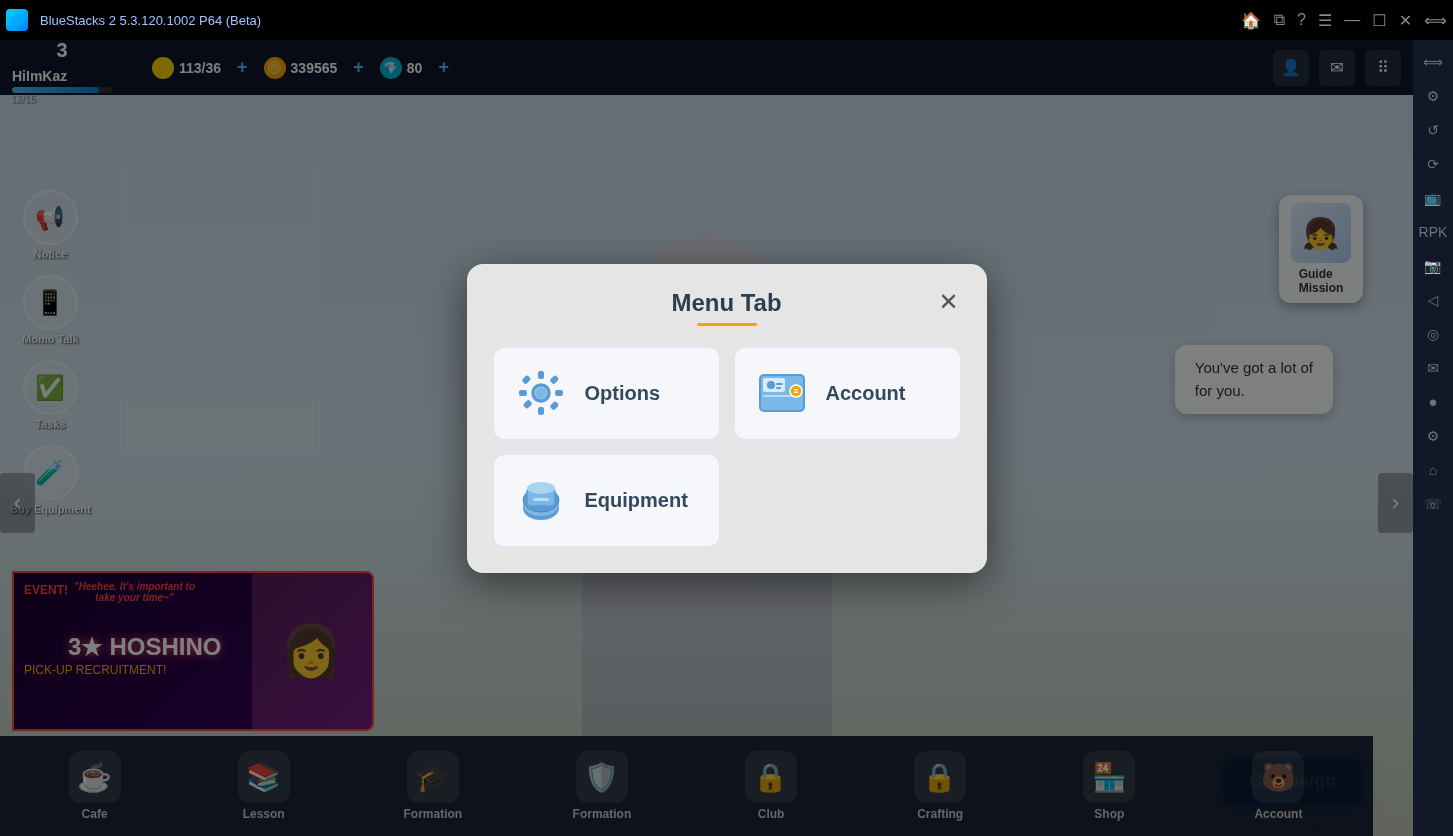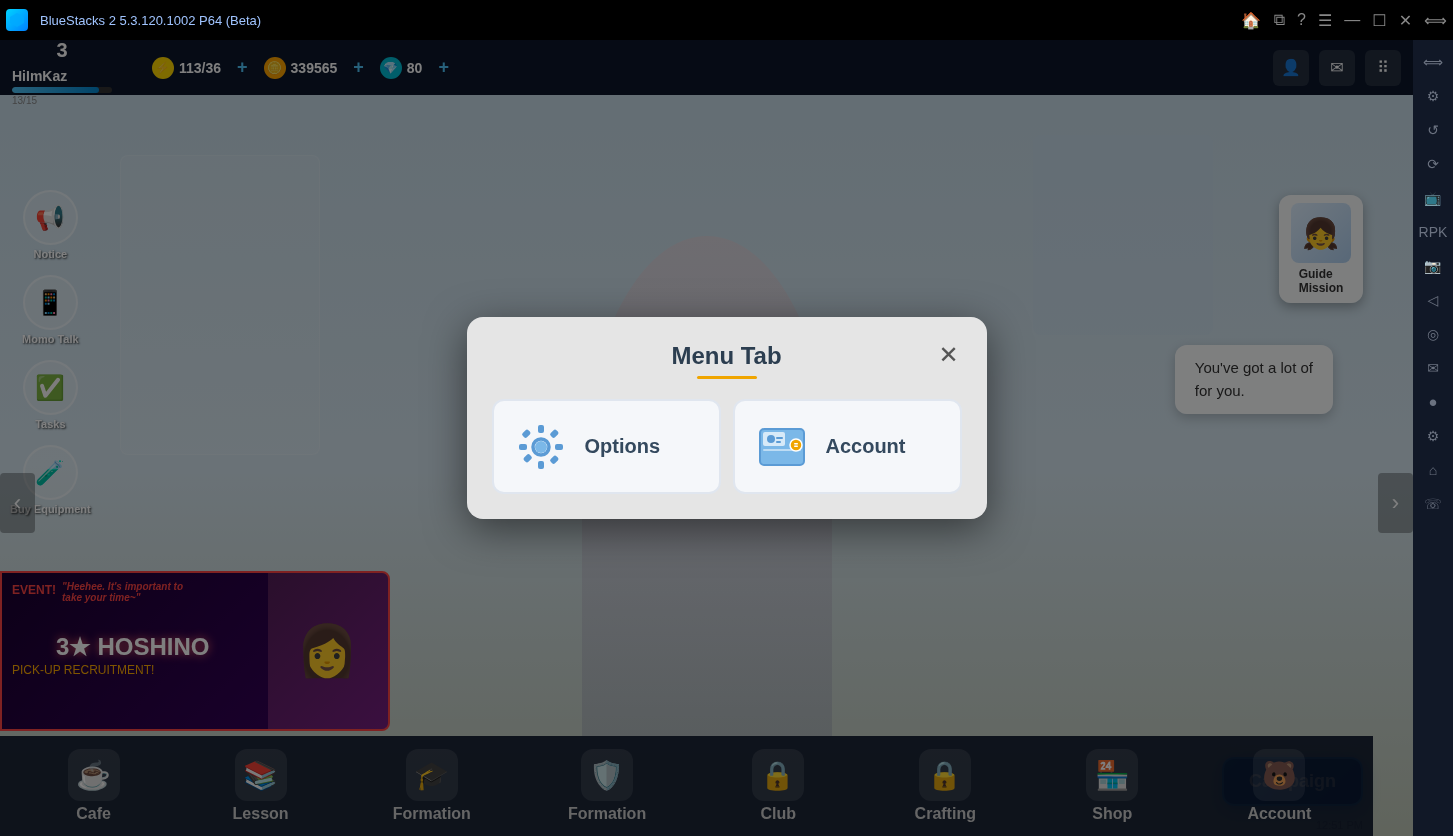--- a/index.html
+++ b/index.html
@@ -278,21 +278,21 @@
       height: 52px;
       border-radius: 12px;
       background: rgba(255,255,255,0.1);
       display: flex;
       align-items: center;
       justify-content: center;
       font-size: 28px;
     }
     .nav-label {
       color: #ccc;
-      font-size: 16px;
+      font-size: 12px;
       font-weight: bold;
     }
 
     
     .campaign-btn {
       position: absolute;
       bottom: 30px;
       right: 50px;
       background: linear-gradient(135deg, #1565c0, #0d47a1);
       border: 2px solid #42a5f5;
@@ -352,28 +352,29 @@
     .speech-bubble-text {
       font-size: 15px;
       color: #333;
       line-height: 1.5;
     }
 
     
     .event-banner {
       position: absolute;
       bottom: 105px;
-      left: 0;
-      width: 390px;
+      left: 12px;
+      width: 362px;
       height: 160px;
       background: linear-gradient(135deg, #1a0030, #3a0060);
       border: 2px solid #ff4444;
       overflow: hidden;
       z-index: 20;
       border-radius: 0 8px 8px 0;
+      text-align: center;
     }
     .event-text {
       color: #ff4444;
       font-size: 12px;
       font-weight: bold;
       position: absolute;
       top: 10px;
       left: 10px;
     }
     .event-title {
@@ -695,16 +696,29 @@
             <rect x="18" y="18" width="5" height="2" rx="1" fill="#5b9bd5"></rect>
             <rect x="5" y="26" width="38" height="2" rx="1" fill="white" opacity="0.5"></rect>
             <circle cx="38" cy="22" r="6" fill="#f0a500" stroke="white" stroke-width="1.5"></circle>
             <rect x="36" y="20" width="4" height="1.5" rx="0.75" fill="white"></rect>
             <rect x="36" y="22.5" width="4" height="1.5" rx="0.75" fill="white"></rect>
           </svg>
         </div>
         <span class="menu-card-label">Account</span>
       </div>
 
+      <div class="menu-card">
+        <div class="menu-card-icon">
+          <svg width="48" height="48" viewBox="0 0 48 48">
+            <ellipse cx="24" cy="32" rx="18" ry="12" fill="#5b9bd5"></ellipse>
+            <ellipse cx="24" cy="28" rx="18" ry="12" fill="#7bb8e8"></ellipse>
+            <ellipse cx="24" cy="24" rx="18" ry="12" fill="#5b9bd5" stroke="#4a8ac4" stroke-width="1"></ellipse>
+            <rect x="10" y="12" width="28" height="18" rx="4" fill="#7bb8e8" stroke="#5b9bd5" stroke-width="1.5"></rect>
+            <ellipse cx="24" cy="12" rx="14" ry="6" fill="#a8d4f0"></ellipse>
+            <rect x="16" y="22" width="16" height="3" rx="1.5" fill="white" opacity="0.5"></rect>
+          </svg>
+        </div>
+        <span class="menu-card-label">Equipment</span>
+      </div>
 
     </div>
   </div>
 </div>
 
 </body></html>

